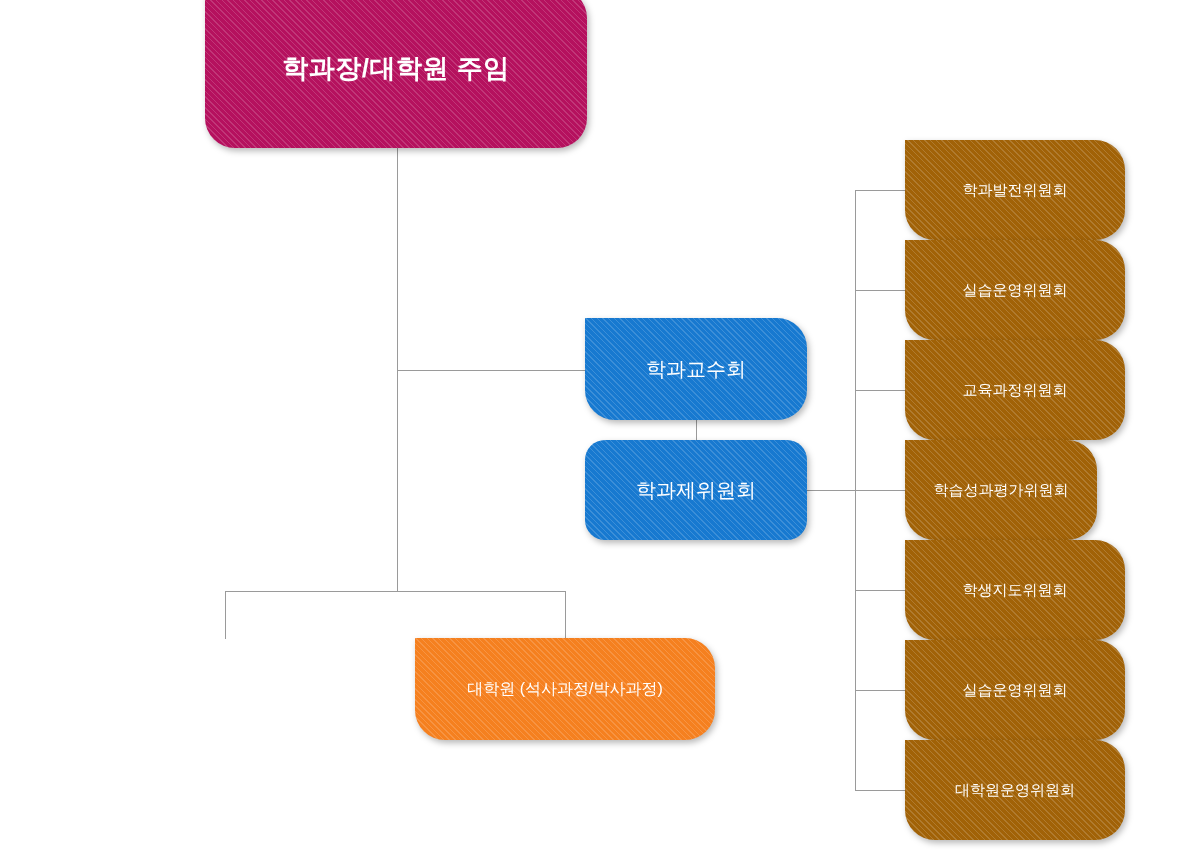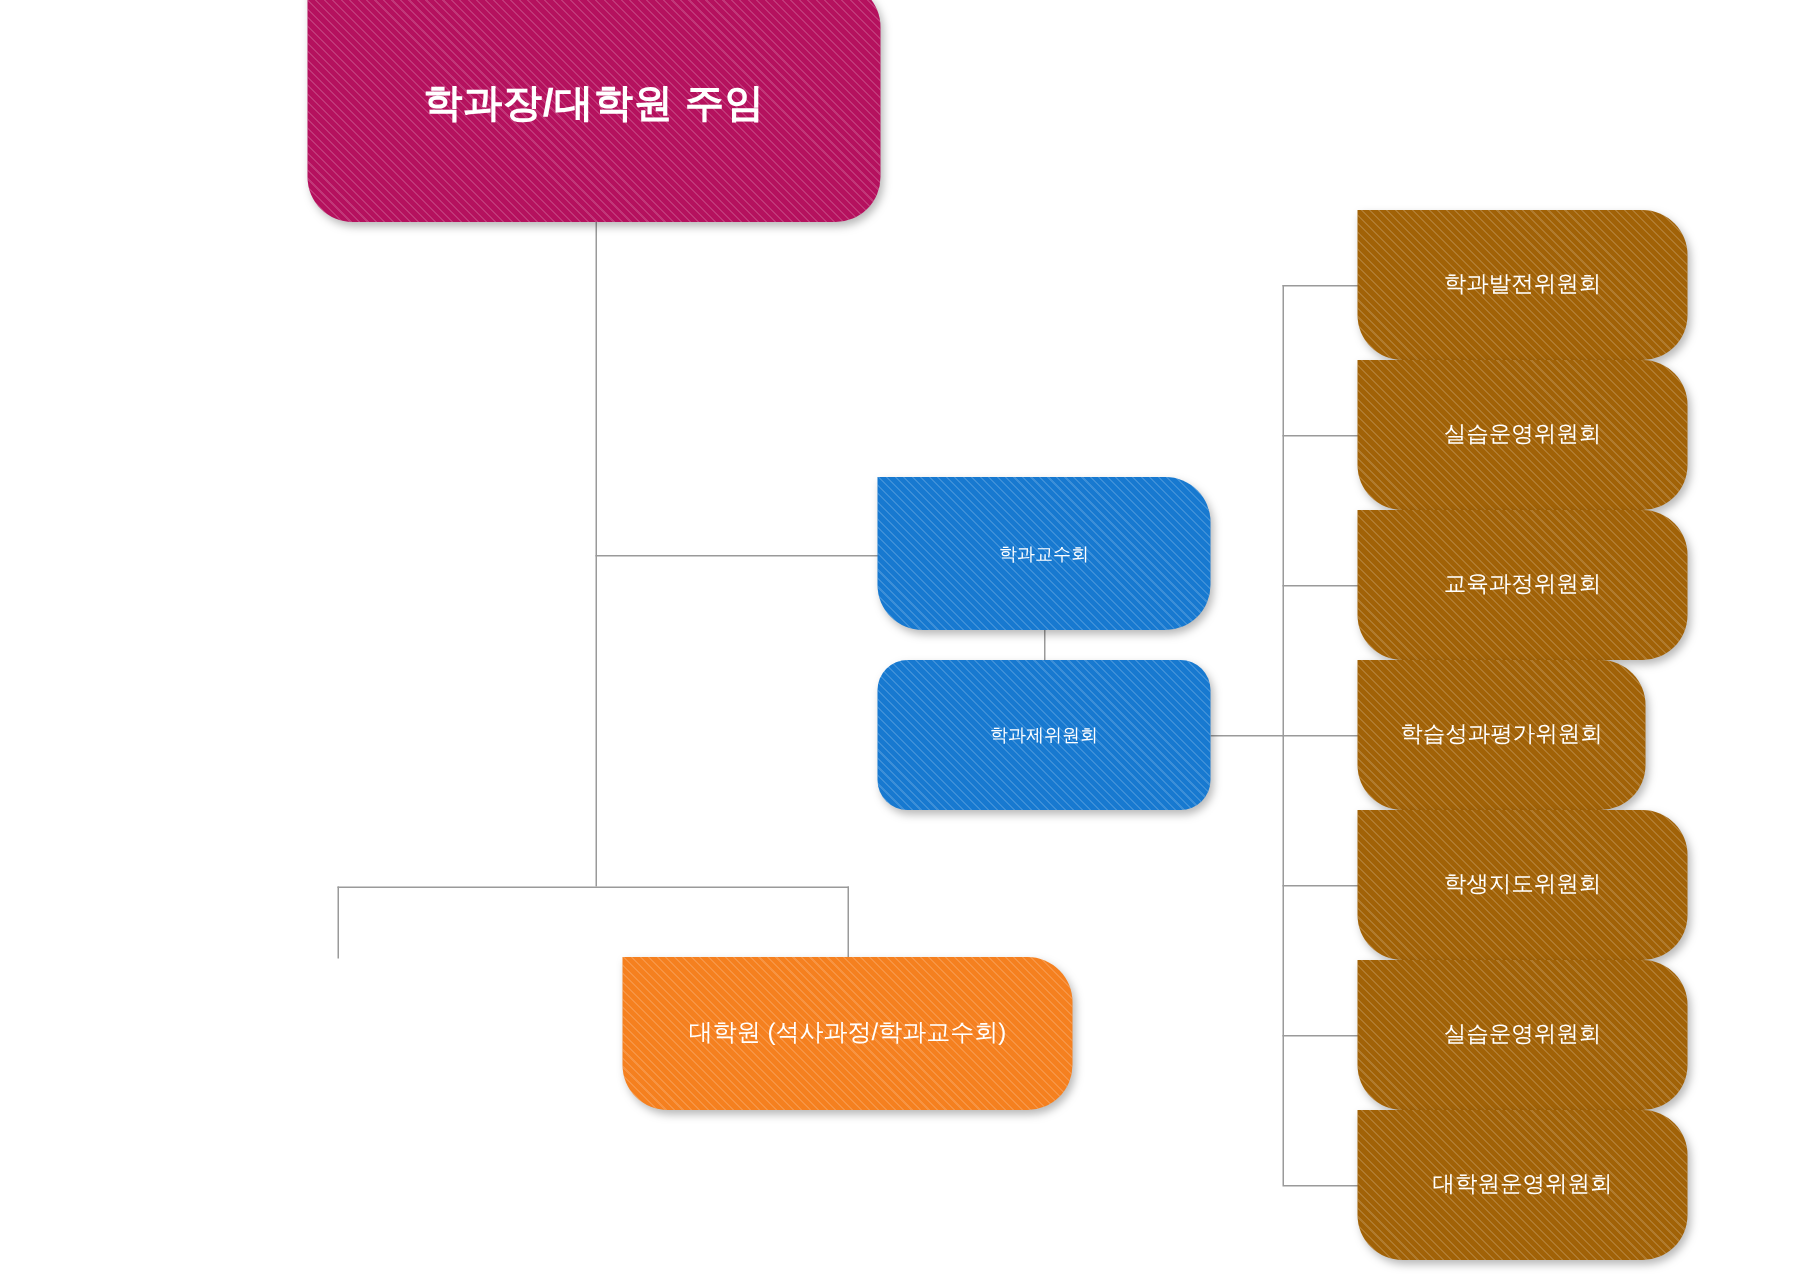--- a/index.html
+++ b/index.html
@@ -56,21 +56,21 @@
 
   
   .node.head{
     background:#b5115e;
     font-size:26px;
     font-weight:bold;
     letter-spacing:0.5px;
   }
   .node.blue{
     background:#1779d0;
-    font-size:12px;
+    font-size:20px;
     font-weight:normal;
   }
   .node.orange{
     background:#f5801f;
     font-size:16px;
     font-weight:normal;
   }
   .node.tan{
     background:#a16207;
     font-size:15px;
@@ -110,21 +110,21 @@
   <div class="node blue" style="left:585px; top:318px; width:222px; height:102px;">
     <span class="label">학과교수회</span>
   </div>
 
   <div class="node blue" style="left:585px; top:440px; width:222px; height:100px;border-radius:20px;">
     <span class="label">학과제위원회</span>
   </div>
 
 
   <div class="node orange" style="left:415px; top:638px; width:300px; height:102px;">
-    <span class="label">대학원 (석사과정/학과교수회)</span>
+    <span class="label">대학원 (석사과정/박사과정)</span>
   </div>
 
   <div class="node tan" style="left:905px; top:140px; width:220px; height:100px;">
     <span class="label">학과발전위원회</span>
   </div>
 
   <div class="node tan" style="left:905px; top:240px; width:220px; height:100px;">
     <span class="label">실습운영위원회</span>
   </div>
 

